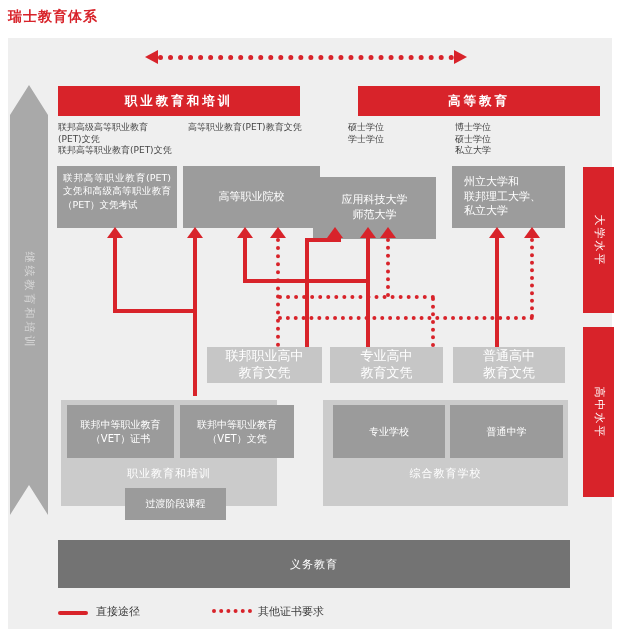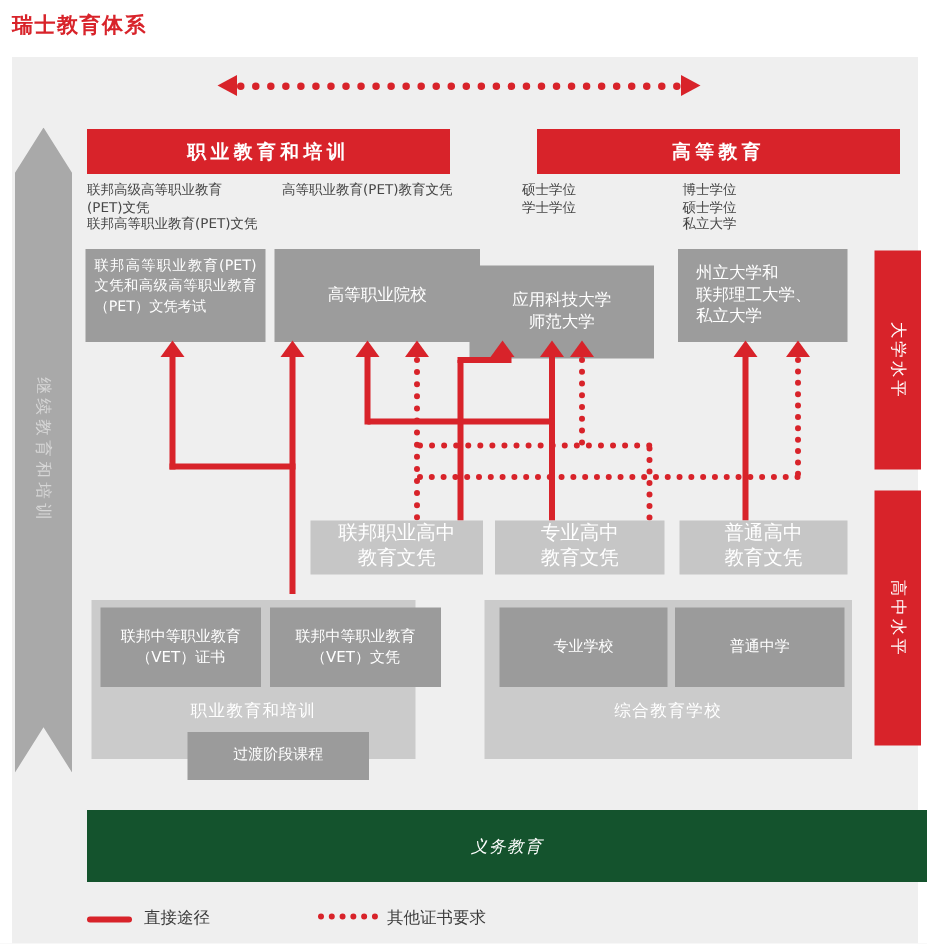--- a/index.html
+++ b/index.html
@@ -34,22 +34,22 @@
   .lvl span { transform:rotate(90deg); white-space:nowrap; color:#ffffff; font-size:11px; letter-spacing:2px; }
 
   .hbox { position:absolute; top:347px; height:36px; background:#c6c6c6; color:#ffffff; font-size:13px;
           display:flex; align-items:center; justify-content:center; text-align:center; white-space:pre-line; line-height:1.3; }
 
   .cont { position:absolute; top:400px; height:106px; background:#cbcbcb; }
   .cont .clabel { position:absolute; left:0; right:0; top:66px; text-align:center; color:#ffffff; font-size:11px; letter-spacing:1px; }
   .ibox { position:absolute; background:#9b9b9b; color:#ffffff; font-size:10px;
           display:flex; align-items:center; justify-content:center; text-align:center; white-space:pre-line; line-height:1.4; }
 
-  .comp { position:absolute; left:58px; top:540px; width:560px; height:48px; background:#14532d; color:#ffffff;
-          font-size:11px; letter-spacing:1px; display:flex; align-items:center; justify-content:center;font-style:italic; }
+  .comp { position:absolute; left:58px; top:540px; width:512px; height:48px; background:#737373; color:#ffffff;
+          font-size:11px; letter-spacing:1px; display:flex; align-items:center; justify-content:center; }
 
   
   .sv { position:absolute; width:4px; background:#d8232a; }
   .sh { position:absolute; height:4px; background:#d8232a; }
   .dv { position:absolute; width:0; border-left:4px dotted #d8232a; }
   .dh { position:absolute; height:0; border-top:4px dotted #d8232a; }
   .tri { position:absolute; width:0; height:0; border-left:8px solid transparent; border-right:8px solid transparent; border-bottom:11px solid #d8232a; }
 
   
   .lg-solid { position:absolute; left:58px; top:611px; width:30px; height:4px; background:#d8232a; border-radius:2px; }
@@ -136,21 +136,21 @@
 教育文凭</div>
 
   <div class="cont" style="left:61px; width:216px;">
     <div class="ibox" style="left:6px; top:5px; width:107px; height:53px;">联邦中等职业教育
 （VET）证书</div>
     <div class="ibox" style="left:119px; top:5px; width:114px; height:53px;">联邦中等职业教育
 （VET）文凭</div>
     <div class="clabel">职业教育和培训</div>
   </div>
 
-  <div class="ibox" style="left:125px; top:488px; width:121px; height:32px;">过渡阶段课程</div>
+  <div class="ibox" style="left:125px; top:488px; width:101px; height:32px;">过渡阶段课程</div>
 
   <div class="cont" style="left:323px; width:245px;">
     <div class="ibox" style="left:10px; top:5px; width:112px; height:53px;">专业学校</div>
     <div class="ibox" style="left:127px; top:5px; width:113px; height:53px;">普通中学</div>
     <div class="clabel">综合教育学校</div>
   </div>
 
   <div class="comp">义务教育</div>
 
   <div class="lg-solid"></div>

